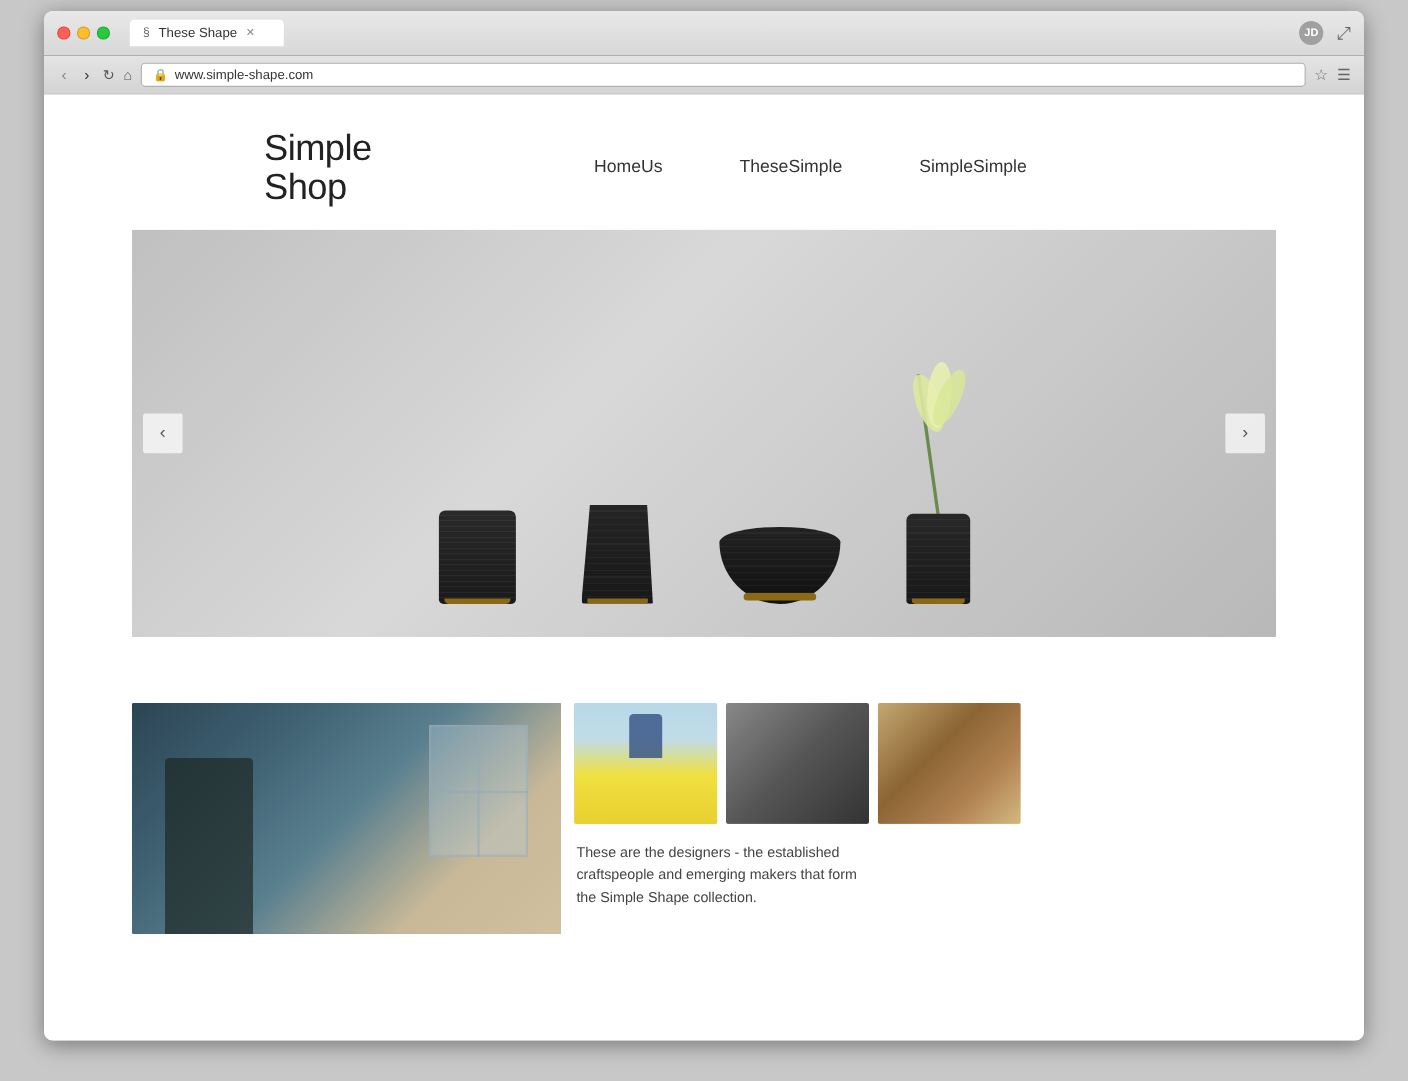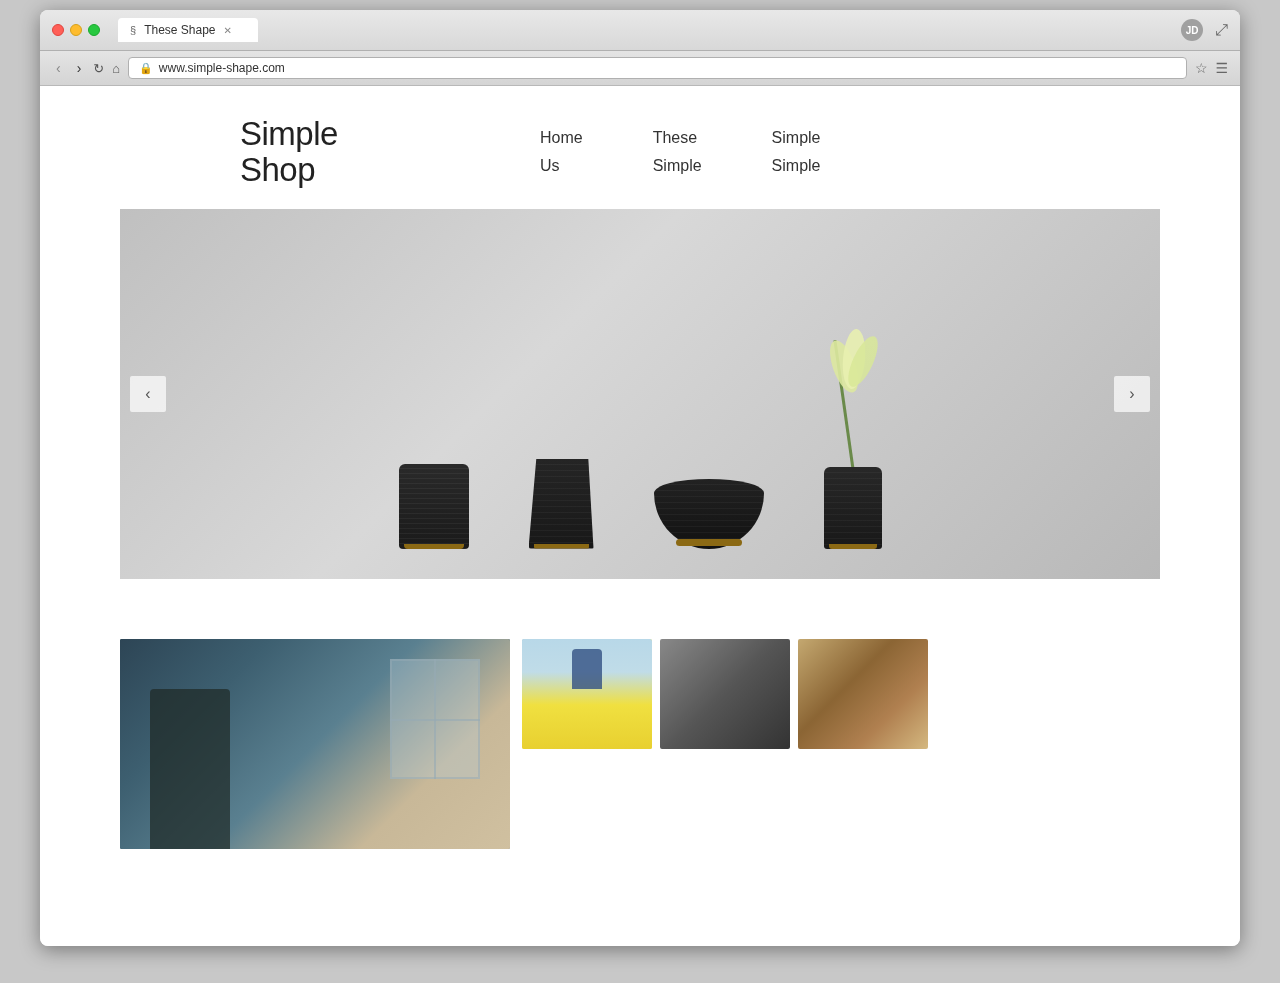--- a/index.html
+++ b/index.html
@@ -165,21 +165,21 @@
       min-width: 180px;
     }
 
     .site-nav {
       display: flex;
       gap: 0;
     }
 
     .nav-column {
       display: flex;
-      flex-direction: column;
+      flex-direction: row;
       margin-right: 70px;
       justify-content: space-between;
     }
 
     .nav-link {
       font-size: 16px;
       color: #333;
       text-decoration: none;
       line-height: 1.8;
       cursor: pointer;
@@ -488,19 +488,20 @@
             <div class="maker-thumb maker-thumb-2">
               <div style="width:100%;height:100%;background:linear-gradient(135deg, #888 0%, #555 50%, #333 100%);"></div>
             </div>
 
             <div class="maker-thumb maker-thumb-3">
               <div style="width:100%;height:100%;background:linear-gradient(135deg, #c4a870 0%, #8B6534 40%, #b08050 70%, #d4b880 100%);"></div>
             </div>
 
           </div>
 
+          <p class="makers-description">These are the designers - the established craftspeople and emerging makers that form the Simple Shape collection.</p>
         </div>
 
       </div>
     </div>
 
   </div>
 </div>
 
 </body></html>

